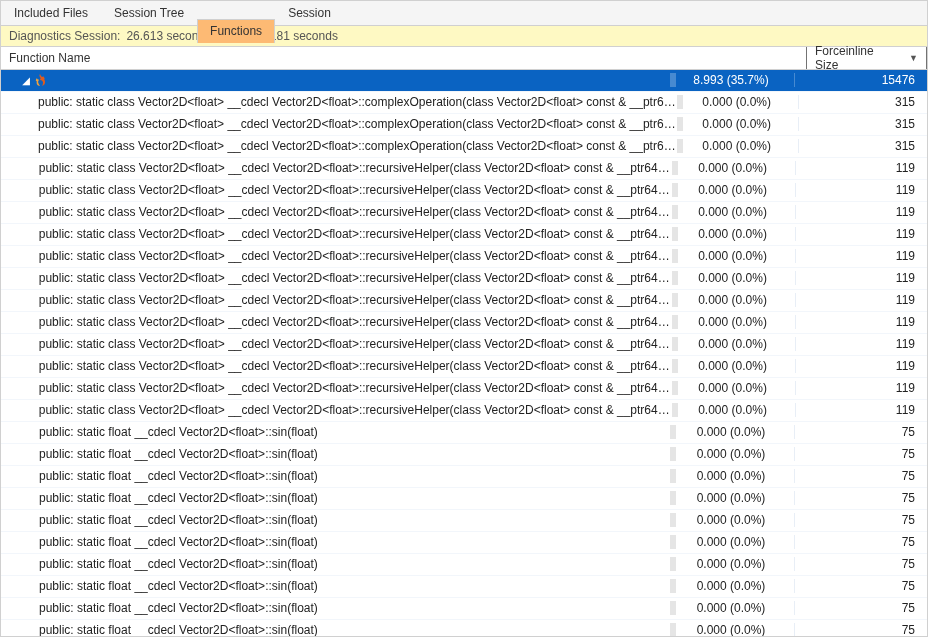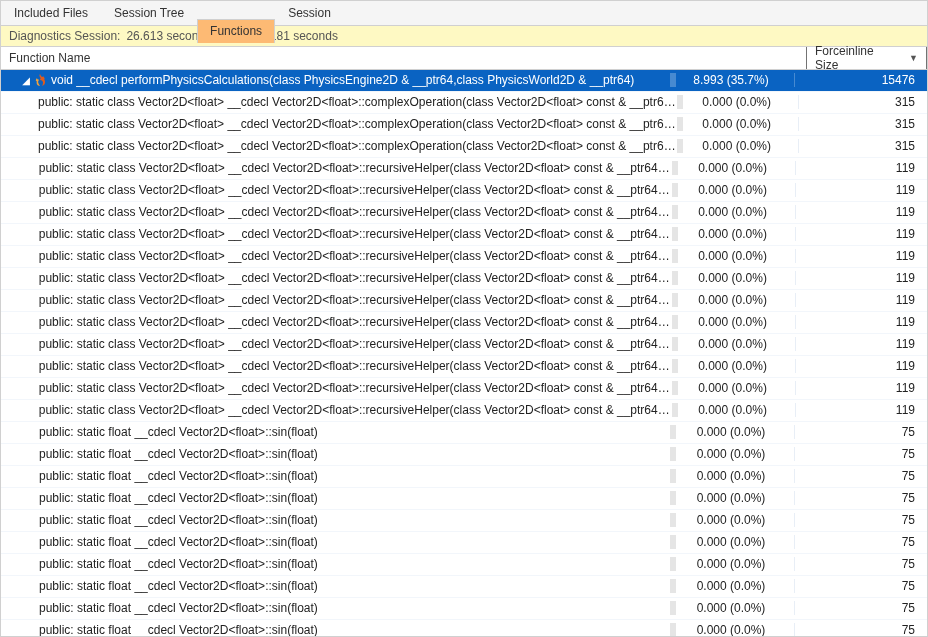--- a/index.html
+++ b/index.html
@@ -151,21 +151,20 @@
       <div class="row selected">
         <div class="cell-fn">
           <span class="indent1"></span>
           <span class="twisty">◢</span>
           <span class="flame">
             <svg viewBox="0 0 14 14">
               <path d="M7 1 C5 4 9 4 7 7 C10 7 11 10 9 13 C12 12 13 9 11 6 C12 7 12 5 10 3 C10 5 8 4 7 1 Z" fill="#e25b1c"></path>
               <path d="M6 7 C4 9 6 11 7 13 C4 13 3 10 4 8 C3 9 2 7 4 5 C4 7 6 6 6 7 Z" fill="#f2a23c"></path>
             </svg>
           </span>
-          <span class="fn-text">void __cdecl performPhysicsCalculations(class PhysicsEngine2D &amp; __ptr64,class PhysicsWorld2D &amp; __ptr64)</span>
         </div>
         <div class="cell-time">8.993 (35.7%)</div>
         <div class="cell-size">15476</div>
       </div>
       <div class="row">
         <div class="cell-fn">
           <span class="indent2"></span>
           <span class="fn-text">public: static class Vector2D&lt;float&gt; __cdecl Vector2D&lt;float&gt;::complexOperation(class Vector2D&lt;float&gt; const &amp; __ptr64,cla...</span>
         </div>
         <div class="cell-time">0.000 (0.0%)</div>

